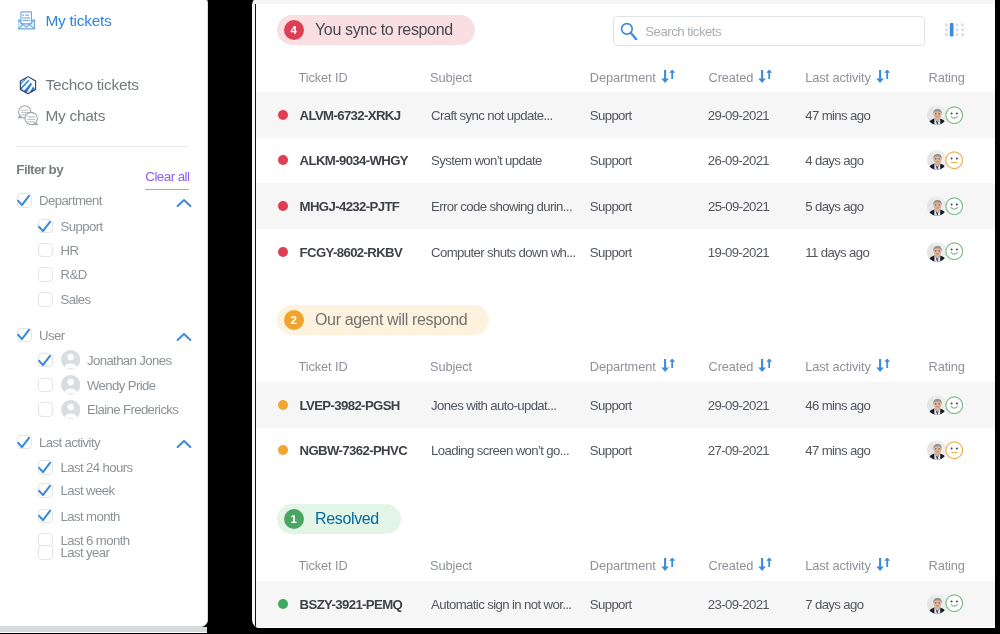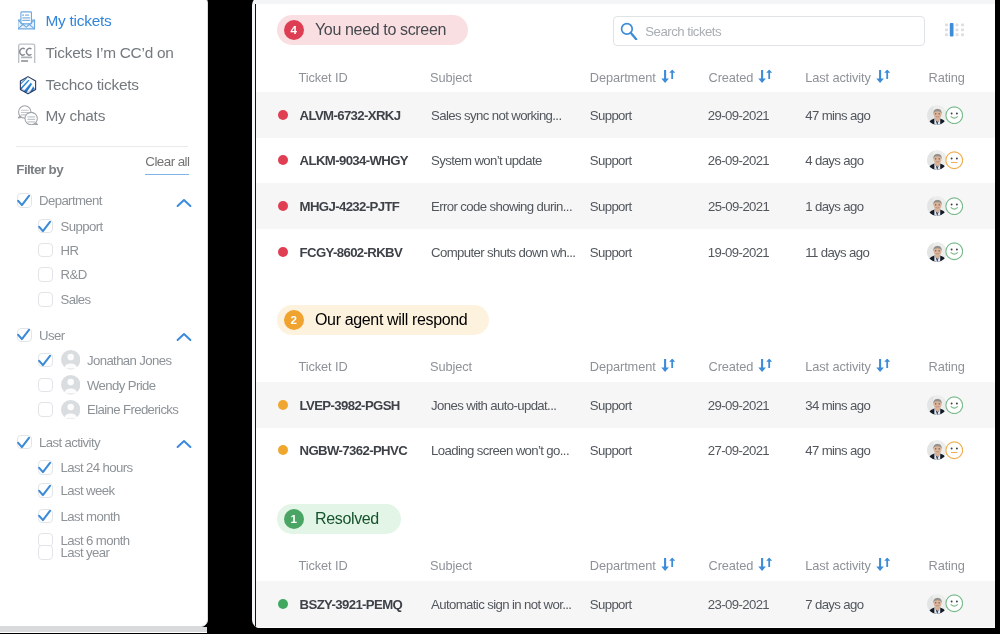--- a/index.html
+++ b/index.html
@@ -12,21 +12,21 @@
   .sbshadow::after{content:"";position:absolute;left:0;top:5.5px;width:207px;height:1.2px;background:#fff;}
   .nav{position:relative;height:131px;}
   .nav-item{position:absolute;left:21px;display:flex;align-items:center;height:26px;cursor:pointer;}
   .nav-icon{width:20px;height:20px;display:flex;align-items:center;justify-content:center;flex:0 0 20px;}
   .nav-icon svg{display:block;}
   .nav-label{font-size:15.4px;color:#73797e;letter-spacing:-0.25px;margin-left:7.5px;white-space:nowrap;}
   .nav-item.active .nav-label{color:#3285da;}
   .divider{position:absolute;left:19.1px;top:148.5px;width:171.6px;height:1px;background:#e8eaec;}
   .filter-head{position:absolute;left:0;top:0;width:100%;}
   .filter-title{position:absolute;left:19.3px;top:164.5px;font-size:13.4px;color:#7b7f84;font-weight:bold;letter-spacing:-0.6px;}
-  .clear-all{position:absolute;left:148.3px;top:157px;font-size:13.4px;color:#737373;letter-spacing:-0.55px;
+  .clear-all{position:absolute;left:148.3px;top:172px;font-size:13.4px;color:#8b5cf6;letter-spacing:-0.55px;
              border-bottom:1.6px solid #7fb4e8;padding-bottom:4.5px;cursor:pointer;}
   #groups{position:absolute;left:0;top:0;width:100%;}
   .group{position:absolute;left:0;top:0;width:100%;}
   .group-row{position:absolute;left:20.2px;display:flex;align-items:center;height:14.8px;}
   .group-label{font-size:13.2px;color:#8d9297;margin-left:7.3px;letter-spacing:-0.62px;white-space:nowrap;}
   .chev{position:absolute;left:179.3px;line-height:0;cursor:pointer;}
   .opt-row{position:absolute;left:41px;display:flex;align-items:center;height:14.8px;}
   .opt-label{font-size:13.2px;color:#8d9297;margin-left:8px;letter-spacing:-0.62px;white-space:nowrap;}
   .opt-row.with-av .opt-label{margin-left:6.5px;}
   .cb{width:14.6px;height:14.6px;border:1.25px solid #e2e5e8;border-radius:4px;box-sizing:border-box;background:#fff;
@@ -87,34 +87,20 @@
               <rect x="6.6" y="10.3" width="8.8" height="1.35" rx="0.5"></rect>
             </g>
    <g fill="none" stroke="#6ea9e0" stroke-width="1.25" stroke-linejoin="round" stroke-linecap="round">
      <path d="M1.8 10.6 L11 18.3 L20.2 10.6"></path>
      <path d="M1.8 20.2 L8.4 14.7 M20.2 20.2 L13.6 14.7"></path>
    </g>
  </svg>
         </span>
         <span class="nav-label">My tickets</span>
       </div>
-      <div class="nav-item" style="top: 42.8px;">
-        <span class="nav-icon">
-          <svg width="20" height="20" viewBox="0.9 0.3 20.5 20.5">
-   <rect x="1.6" y="1.5" width="16.4" height="21.8" rx="1.6" fill="#fff" stroke="#bcc1c6" stroke-width="1.4"></rect>
-   <g fill="none" stroke="#85898f" stroke-width="1.45">
-     <path d="M7.9 6.5 a3.2 3.4 0 1 0 0 5.4"></path>
-     <path d="M14.7 6.5 a3.2 3.4 0 1 0 0 5.4"></path>
-   </g>
-   <rect x="3.9" y="14.2" width="11.5" height="1.7" rx="0.5" fill="#aeb2b7"></rect>
-   <rect x="3.9" y="17.9" width="7.4" height="1.7" rx="0.5" fill="#85898f"></rect>
- </svg>
-        </span>
-        <span class="nav-label">Tickets I’m CC’d on</span>
-      </div>
       <div class="nav-item" style="top: 74.9px;">
         <span class="nav-icon">
           <svg width="20.5" height="20.5" viewBox="0 0 22 22">
    <defs>
               <linearGradient id="hexg" x1="0.05" y1="0" x2="0.85" y2="1">
      <stop offset="0" stop-color="#4fc3f2"></stop>
                 <stop offset="0.45" stop-color="#2a8ad8"></stop>
                 <stop offset="1" stop-color="#1b3c8f"></stop>
               </linearGradient>
    <clipPath id="hexc">
@@ -321,21 +307,21 @@
             <rect x="4.8" y="0" width="3.7" height="13.4" rx="0.9" fill="#3d8cd9"></rect>
             <rect x="10.5" y="0.4" width="3" height="2.9" rx="0.7" fill="#dddfe1"></rect>
             <rect x="10.5" y="5.4" width="3" height="2.9" rx="0.7" fill="#dddfe1"></rect>
             <rect x="10.5" y="10.3" width="3" height="2.9" rx="0.7" fill="#dddfe1"></rect>
             <rect x="16" y="0.4" width="3" height="2.9" rx="0.7" fill="#dddfe1"></rect>
             <rect x="16" y="5.4" width="3" height="2.9" rx="0.7" fill="#dddfe1"></rect>
             <rect x="16" y="10.3" width="3" height="2.9" rx="0.7" fill="#dddfe1"></rect>
           </svg></div>
   <div class="pill" style="left: 20.5px; top: 10.7px; background: rgb(250, 223, 226);">
           <span class="pill-num" style="background:#dd3e54">4</span>
-          <span class="pill-text" style="color:#44494e">You need to screen</span>
+          <span class="pill-text" style="color:#44494e">You sync to respond</span>
         </div>
       </div>
   <div id="sections">
         <div class="sec">
           <div class="thead">
             <div class="th" style="left:42.5px">
               <span>Ticket ID</span>
             </div>
             <div class="th" style="left:174px">
               <span>Subject</span>
@@ -373,21 +359,21 @@
                 </svg>
               </span>
             </div>
             <div class="th" style="left:672.5px">
               <span>Rating</span>
             </div>
           </div>
           <div class="row alt">
             <span class="dot" style="left:22.3px;background:#e03e52" title=""></span>
             <span class="cell tid" style="left:43.6px">ALVM-6732-XRKJ</span>
-            <span class="cell" style="left:175.1px">Sales sync not working...</span>
+            <span class="cell" style="left:175.1px">Craft sync not update...</span>
             <span class="cell" style="left:333.8px">Support</span>
             <span class="cell" style="left:451.8px">29-09-2021</span>
             <span class="cell" style="left:549.2px">47 mins ago</span>
             <span class="rating" style="left:670.8px">
               <span class="avw">
                 <svg class="av" width="20" height="20" viewBox="0 0 42 42">
   <defs>
                     <clipPath id="c0">
                       <circle cx="21" cy="21" r="21"></circle>
                     </clipPath>
@@ -456,21 +442,21 @@
                 </svg>
               </span>
             </span>
           </div>
           <div class="row alt">
             <span class="dot" style="left:22.3px;background:#e03e52" title=""></span>
             <span class="cell tid" style="left:43.6px">MHGJ-4232-PJTF</span>
             <span class="cell" style="left:175.1px">Error code showing durin...</span>
             <span class="cell" style="left:333.8px">Support</span>
             <span class="cell" style="left:452px">25-09-2021</span>
-            <span class="cell" style="left:549.2px">1 days ago</span>
+            <span class="cell" style="left:549.2px">5 days ago</span>
             <span class="rating" style="left:670.8px">
               <span class="avw">
                 <svg class="av" width="20" height="20" viewBox="0 0 42 42">
   <defs>
                     <clipPath id="c2">
                       <circle cx="21" cy="21" r="21"></circle>
                     </clipPath>
                   </defs>
   <g clip-path="url(#c2)">
    <rect width="42" height="42" fill="#eceded"></rect>
@@ -535,21 +521,21 @@
                   <path d="M6.9 12.1 q3.6 3.5 7.2 0" fill="none" stroke="#79b98a" stroke-width="1.3" stroke-linecap="round"></path>
                 </svg>
               </span>
             </span>
           </div>
         </div>
         <div class="sec sec2">
           <div class="pillwrap">
             <div class="pill" style="background:#fdf2dd">
               <span class="pill-num" style="background:#f0a32e">2</span>
-              <span class="pill-text" style="color:#000000">Our agent will respond</span>
+              <span class="pill-text" style="color:#737373">Our agent will respond</span>
             </div>
           </div>
           <div class="thead">
             <div class="th" style="left:42.5px">
               <span>Ticket ID</span>
             </div>
             <div class="th" style="left:174px">
               <span>Subject</span>
             </div>
             <div class="th" style="left:333.8px">
@@ -588,21 +574,21 @@
             <div class="th" style="left:672.5px">
               <span>Rating</span>
             </div>
           </div>
           <div class="row alt">
             <span class="dot" style="left:22.3px;background:#f0a72f" title=""></span>
             <span class="cell tid" style="left:43.6px">LVEP-3982-PGSH</span>
             <span class="cell" style="left:175.1px">Jones with auto-updat...</span>
             <span class="cell" style="left:333.8px">Support</span>
             <span class="cell" style="left:451.8px">29-09-2021</span>
-            <span class="cell" style="left:549.2px">34 mins ago</span>
+            <span class="cell" style="left:549.2px">46 mins ago</span>
             <span class="rating" style="left:670.8px">
               <span class="avw">
                 <svg class="av" width="20" height="20" viewBox="0 0 42 42">
   <defs>
                     <clipPath id="c4">
                       <circle cx="21" cy="21" r="21"></circle>
                     </clipPath>
                   </defs>
   <g clip-path="url(#c4)">
    <rect width="42" height="42" fill="#eceded"></rect>
@@ -667,21 +653,21 @@
                   <path d="M7.4 13.1 L13.6 13.1" fill="none" stroke="#f0ad4d" stroke-width="1.3" stroke-linecap="round"></path>
                 </svg>
               </span>
             </span>
           </div>
         </div>
         <div class="sec sec2">
           <div class="pillwrap">
             <div class="pill" style="background:#e3f5e6">
               <span class="pill-num" style="background:#4aa564">1</span>
-              <span class="pill-text" style="color:#14532d">Resolved</span>
+              <span class="pill-text" style="color:#0369a1">Resolved</span>
             </div>
           </div>
           <div class="thead">
             <div class="th" style="left:42.5px">
               <span>Ticket ID</span>
             </div>
             <div class="th" style="left:174px">
               <span>Subject</span>
             </div>
             <div class="th" style="left:333.8px">

